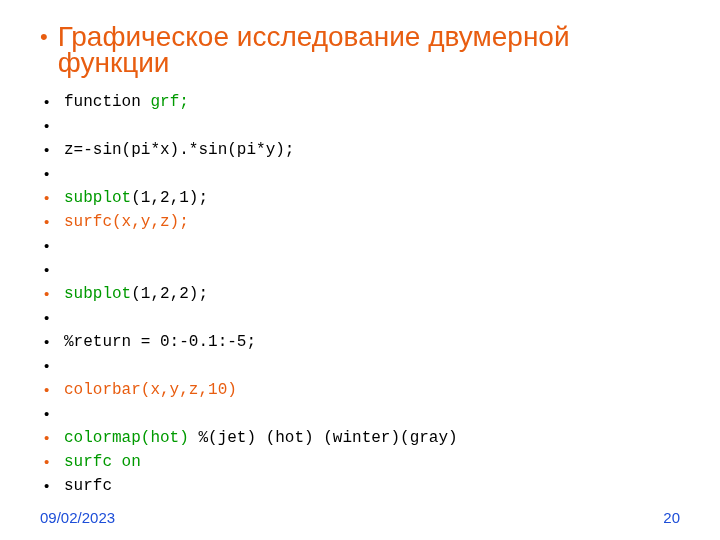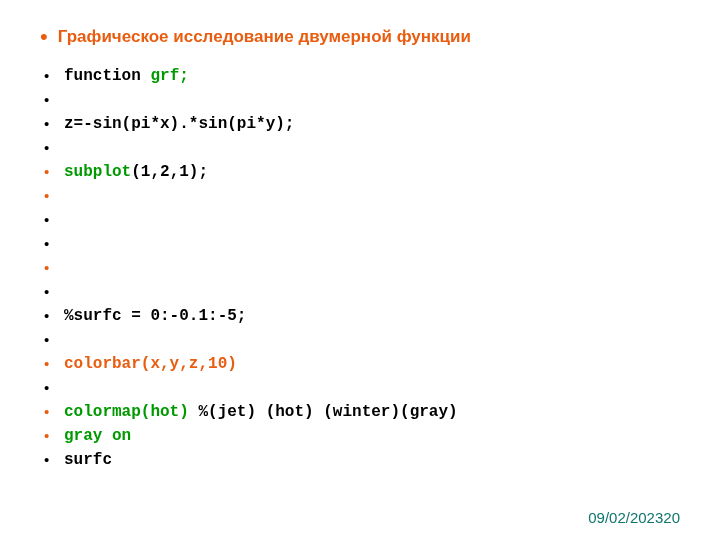--- a/index.html
+++ b/index.html
@@ -24,22 +24,22 @@
     margin-bottom: 14px;
   }
   .title-bullet {
     color: #e85d10;
     font-size: 22px;
     line-height: 26px;
     margin-right: 10px;
   }
   .title {
     color: #e85d10;
-    font-weight: bold;
-    font-size: 17px;
+    font-weight: normal;
+    font-size: 28px;
     line-height: 26px;
   }
   ul.code {
     list-style: none;
     margin: 0;
     padding: 0 0 0 4px;
   }
   ul.code li {
     display: flex;
     align-items: flex-start;
@@ -49,36 +49,36 @@
   .bullet {
     color: #000;
     font-size: 15px;
     margin-right: 10px;
     line-height: 24px;
     min-width: 10px;
   }
   .orange .bullet { color: #e85d10; }
   .code-text {
     font-family: "Courier New", monospace;
-    font-weight: bold;
+    font-weight: normal;
     white-space: pre;
     text-align: right;
   }
   .k  { color: #009a00; } 
   .r  { color: #e85d10; } 
   .p  { color: #000; }    
   .footer {
     position: absolute;
     bottom: 14px;
     left: 40px;
     right: 40px;
     display: flex;
-    justify-content: flex-end;
+    justify-content: space-between;
     font-size: 15px;
-    color: #0f766e;
+    color: #1d4ed8;
   }
 </style>
 </head>
 <body>
 
 <div class="slide">
   <div class="title-row">
     <span class="title-bullet">•</span>
     <span class="title">Графическое исследование двумерной функции</span>
   </div>
@@ -102,41 +102,43 @@
         <span class="bullet">•</span>
       </li>
 
     <li class="orange">
         <span class="bullet">•</span>
       <span class="code-text"><span class="k">subplot</span><span class="p">(1,2,1);</span></span>
       </li>
 
     <li class="orange">
         <span class="bullet">•</span>
+      <span class="code-text r">surfc(x,y,z);</span>
       </li>
 
     <li>
         <span class="bullet">•</span>
       </li>
 
     <li>
         <span class="bullet">•</span>
       </li>
 
     <li class="orange">
         <span class="bullet">•</span>
+      <span class="code-text"><span class="k">subplot</span><span class="p">(1,2,2);</span></span>
       </li>
 
     <li>
         <span class="bullet">•</span>
       </li>
 
     <li>
         <span class="bullet">•</span>
-      <span class="code-text p">%surfc = 0:-0.1:-5;</span>
+      <span class="code-text p">%return = 0:-0.1:-5;</span>
       </li>
 
     <li>
         <span class="bullet">•</span>
       </li>
 
     <li class="orange">
         <span class="bullet">•</span>
       <span class="code-text r">colorbar(x,y,z,10)</span>
       </li>
@@ -145,21 +147,21 @@
         <span class="bullet">•</span>
       </li>
 
     <li class="orange">
         <span class="bullet">•</span>
       <span class="code-text"><span class="k">colormap(hot) </span><span class="p">%(jet) (hot) (winter)(gray)</span></span>
       </li>
 
     <li class="orange">
         <span class="bullet">•</span>
-      <span class="code-text k">gray on</span>
+      <span class="code-text k">surfc on</span>
       </li>
 
     <li>
         <span class="bullet">•</span>
       <span class="code-text p">surfc</span>
       </li>
   </ul>
 
   <div class="footer">
     <span>09/02/2023</span>

